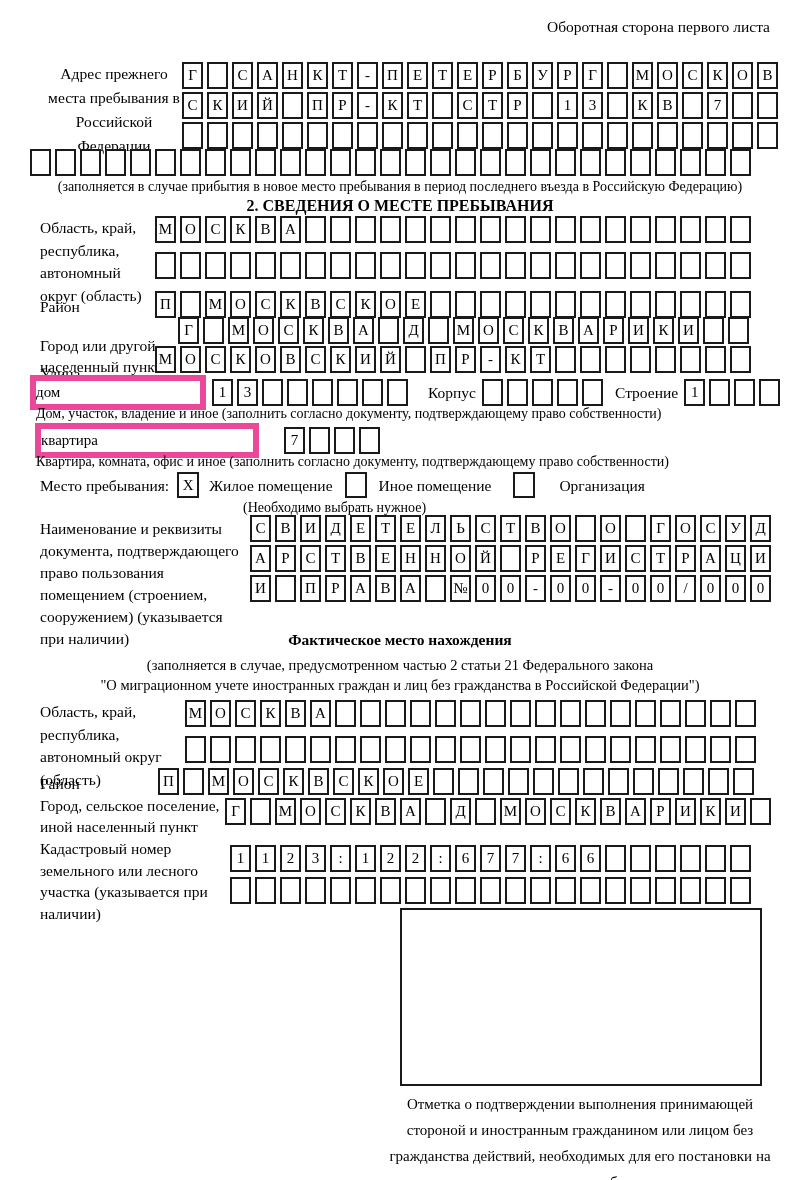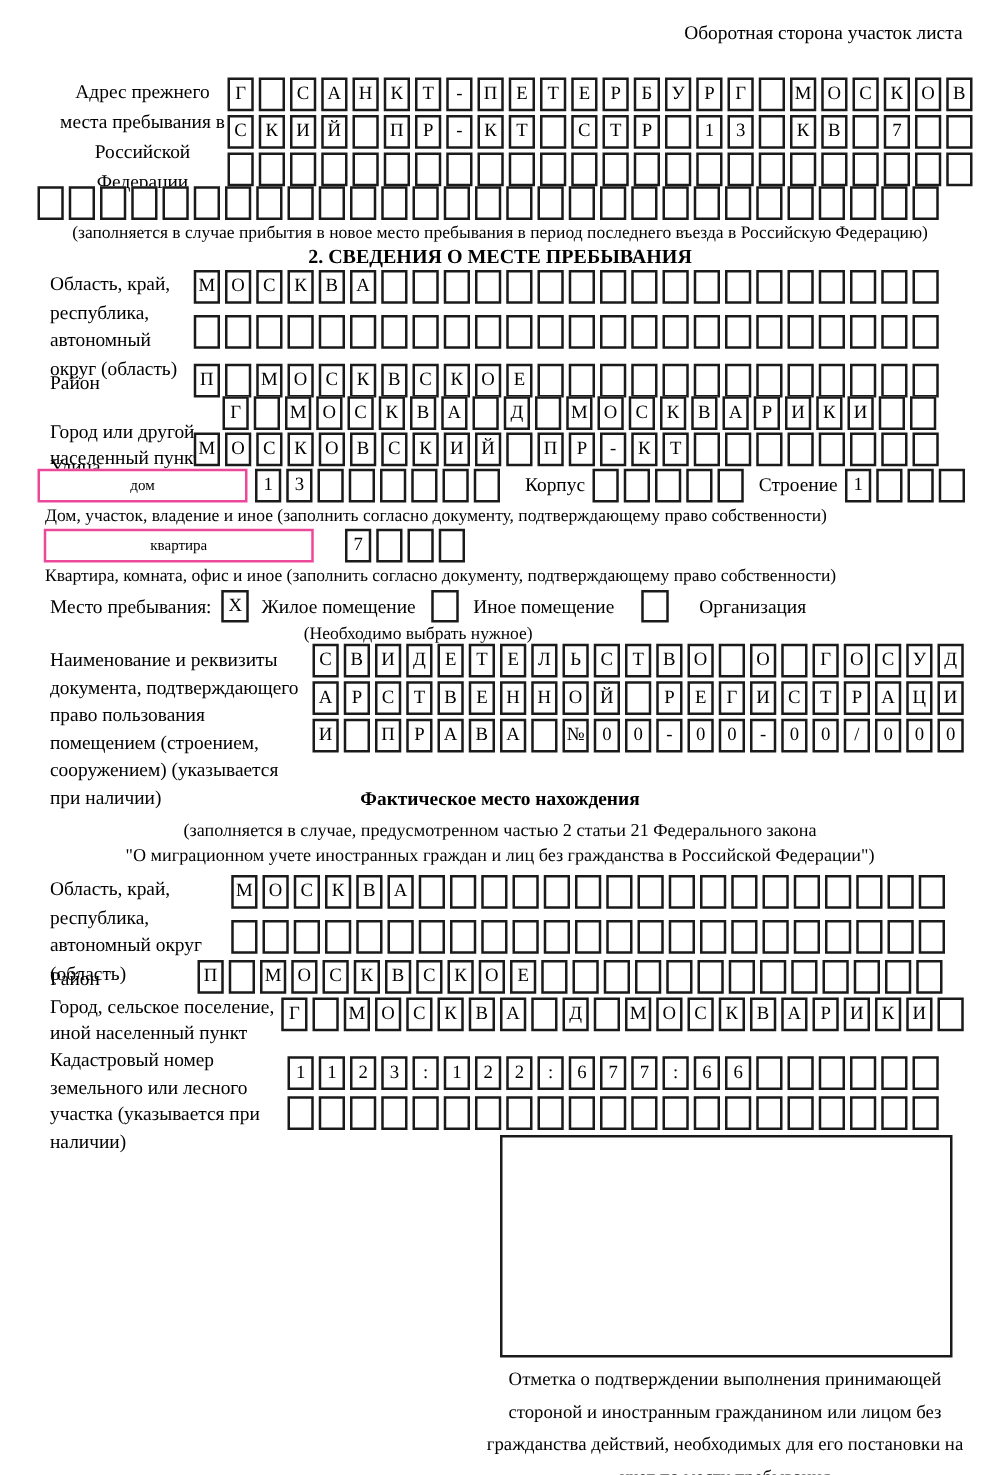--- a/index.html
+++ b/index.html
@@ -14,38 +14,38 @@
   .bold { font-weight:bold; }
   .center { text-align:center; }
   .cells { display:flex; gap:4px; }
   .cell {
     box-sizing:content-box; width:17px; height:23px;
     border:2px solid #1a1a1a; background:#fff;
     font-size:15px; line-height:23px; text-align:center;
     flex:0 0 auto;
   }
   .widebox {
-    box-sizing:content-box; height:23px; border:2px solid #ec4899;
-    line-height:23px; text-align:center; font-size:12px; background:#fff;
+    box-sizing:content-box; height:23px; border:6px solid #ec4899;
+    line-height:23px; font-size:15px; background:#fff;
     flex:0 0 auto;
   }
   .chk {
     box-sizing:content-box; width:18px; height:22px; border:2px solid #1a1a1a;
     font-size:15px; line-height:22px; text-align:center; background:#fff;
     flex:0 0 auto;
   }
   .inline-row { display:flex; align-items:center; }
   .stampbox { border:2px solid #1a1a1a; background:#fff; }
 </style>
 </head>
 <body>
 
 <div class="page">
 
-  <div class="abs lbl" style="top:16px; right:30px;">Оборотная сторона участок листа</div>
+  <div class="abs lbl" style="top:16px; right:30px;">Оборотная сторона первого листа</div>
 
   <div class="abs lbl" style="top:62px; left:40px; width:148px; line-height:24px;text-align:center;">Адрес прежнего места пребывания в Российской Федерации</div>
   <div class="abs cells" style="top:62px; left:182px;">
       <span class="cell">Г</span>
       <span class="cell"></span>
       <span class="cell">С</span>
       <span class="cell">А</span>
       <span class="cell">Н</span>
       <span class="cell">К</span>
       <span class="cell">Т</span>

